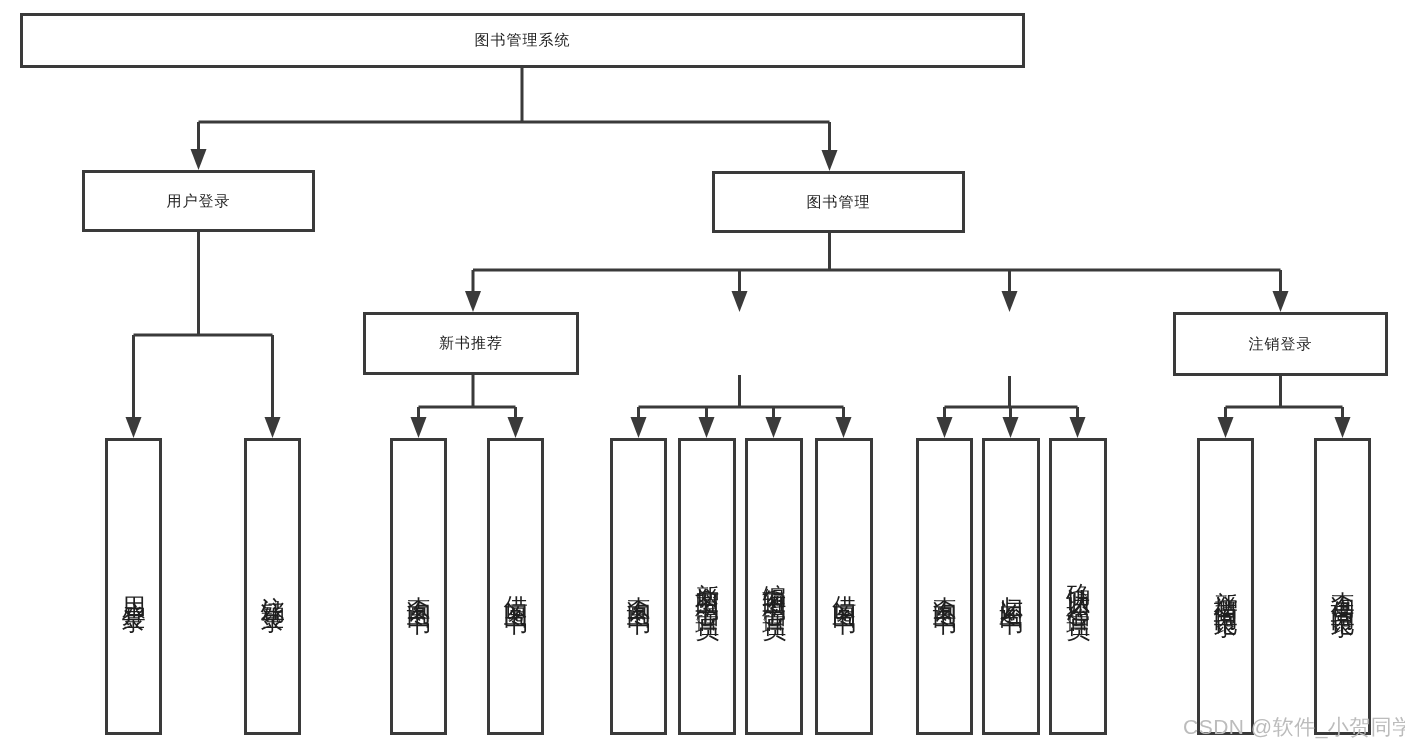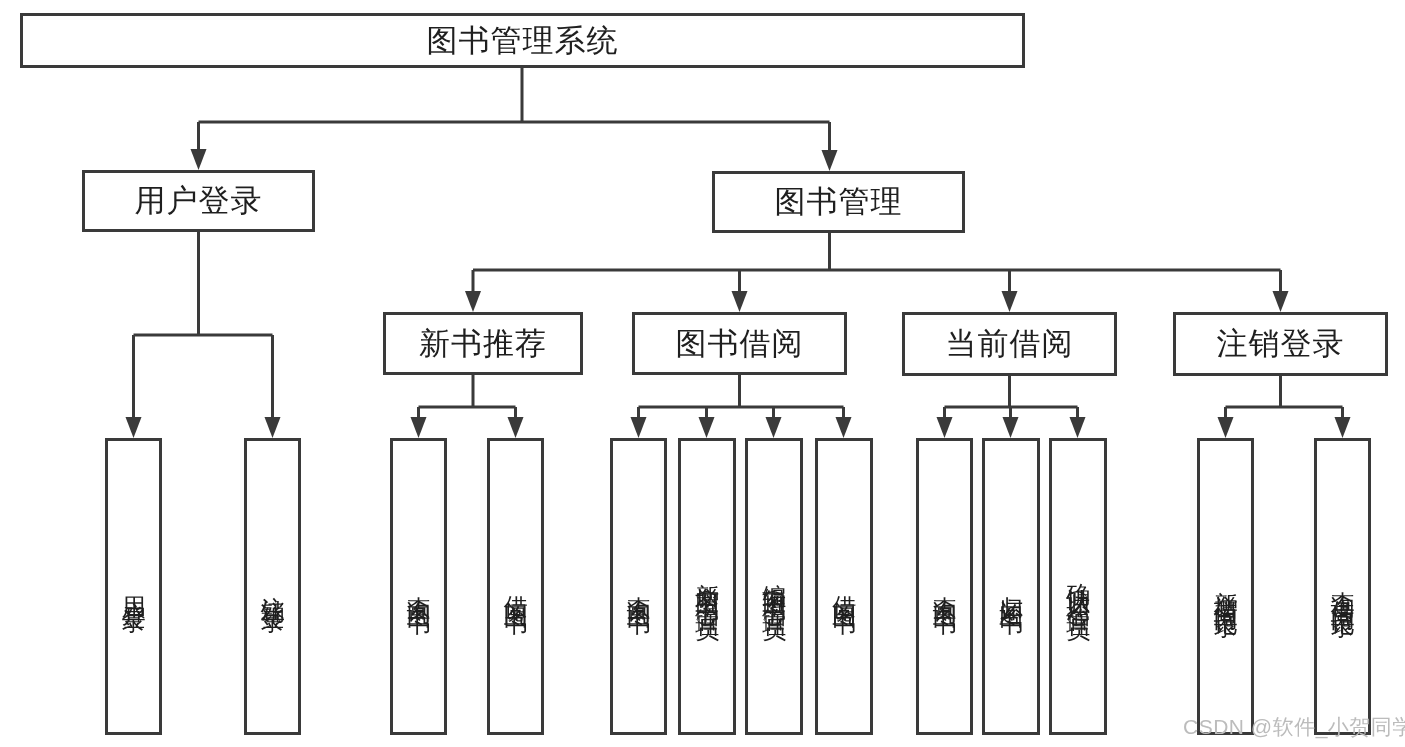--- a/index.html
+++ b/index.html
@@ -27,21 +27,21 @@
     position: absolute;
     box-sizing: border-box;
     border: 3px solid #3a3a3a;
     background: #ffffff;
     display: flex;
     align-items: center;
     justify-content: center;
     text-align: center;
   }
   .hnode {
-    font-size: 31px;
+    font-size: 15px;
     letter-spacing: 1px;
   }
   .vnode {
     writing-mode: vertical-rl;
     text-orientation: mixed;
     font-size: 24px;
     letter-spacing: 5px;
     line-height: 1.1;
   }
   .watermark {
@@ -90,23 +90,21 @@
       <polygon points="1217.5,417 1233.5,417 1225.5,438"></polygon>
       <polygon points="1334.5,417 1350.5,417 1342.5,438"></polygon>
     </g>
   </svg>
 
   <div class="node hnode" style="left:20px; top:13px; width:1005px; height:55px;">图书管理系统</div>
 
   <div class="node hnode" style="left:82px; top:170px; width:233px; height:62px;">用户登录</div>
   <div class="node hnode" style="left:712px; top:171px; width:253px; height:62px;">图书管理</div>
 
-  <div class="node hnode" style="left:363px; top:312px; width:200px; height:63px;margin-left:20px;">新书推荐</div>
-  <div class="node hnode" style="left:632px; top:312px; width:215px; height:63px;">图书借阅</div>
-  <div class="node hnode" style="left:902px; top:312px; width:215px; height:64px;">当前借阅</div>
+  <div class="node hnode" style="left:363px; top:312px; width:216px; height:63px;">新书推荐</div>
   <div class="node hnode" style="left:1173px; top:312px; width:215px; height:64px;">注销登录</div>
 
   <div class="node vnode" style="left:105px; top:438px; width:57px; height:297px;">用户登录</div>
   <div class="node vnode" style="left:244px; top:438px; width:57px; height:297px;">注销登录</div>
 
   <div class="node vnode" style="left:390px; top:438px; width:57px; height:297px;">查询图书</div>
   <div class="node vnode" style="left:487px; top:438px; width:57px; height:297px;">借阅图书</div>
 
   <div class="node vnode" style="left:610px; top:438px; width:57px; height:297px;">查询图书</div>
   <div class="node vnode" style="left:678px; top:438px; width:58px; height:297px;">新增图书（管理员）</div>

